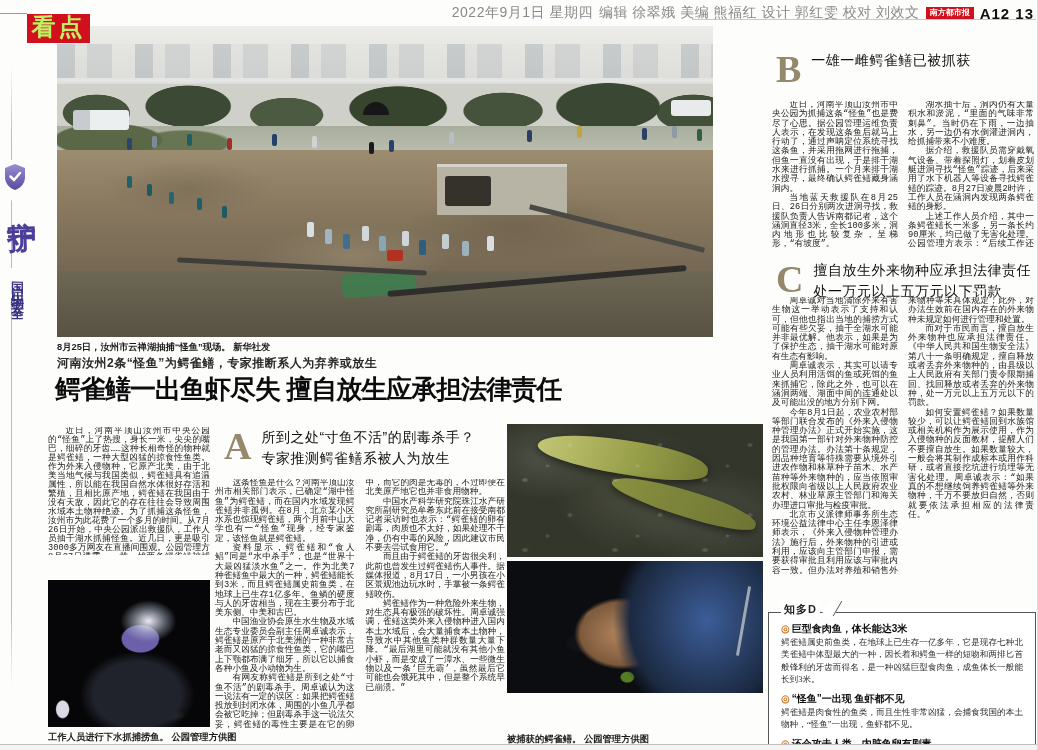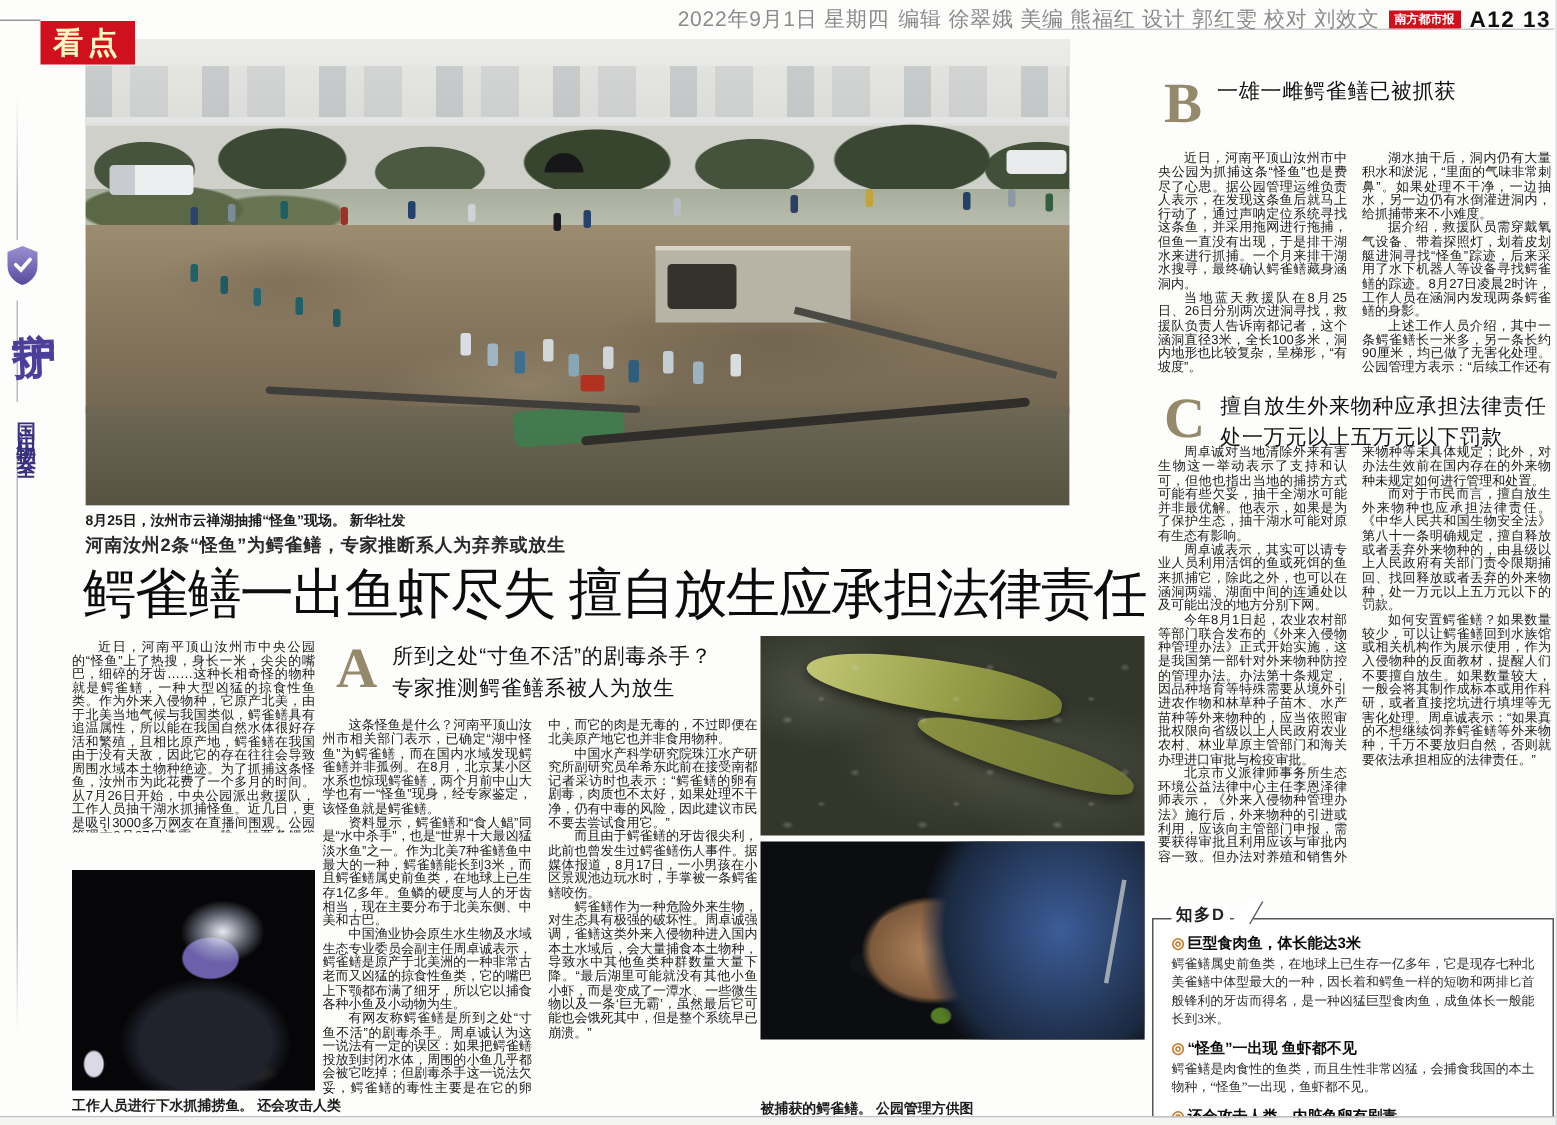--- a/index.html
+++ b/index.html
@@ -1,21 +1,21 @@
 <!DOCTYPE html>
 <html><head>
 <meta charset="utf-8">
 <style>
   html,body{margin:0;padding:0;background:#e9e9e9;}
   #page{position:relative;width:1038px;height:750px;background:#fdfdfc;overflow:hidden;
         font-family:"Liberation Sans",sans-serif;color:#111;}
   
   .kd-line{position:absolute;top:13px;left:0;width:27px;height:1px;background:#9a9a9a;}
-  .kandian{position:absolute;top:14px;left:27px;width:63px;height:29px;background:#d0101c;color:#fef9c3;
-           display:flex;align-items:center;justify-content:center;font-size:20px;font-weight:900;
+  .kandian{position:absolute;top:14px;left:27px;width:63px;height:29px;background:#d0101c;color:#bef264;
+           display:flex;align-items:flex-end;justify-content:center;font-size:24px;font-weight:900;
            letter-spacing:3px;z-index:6;}
   .mast-right{position:absolute;top:4px;right:4px;display:flex;align-items:center;gap:6px;z-index:6;}
   .mast-meta{font-size:14px;color:#8a8a8a;letter-spacing:.5px;}
   .mast-badge{background:#d0101c;color:#fff;font-size:8px;font-weight:bold;padding:1px 4px;line-height:1.2;}
   .mast-page{font-size:15px;font-weight:900;color:#101010;letter-spacing:1px;}
   .mast-rule{position:absolute;top:19px;left:692px;right:2px;height:1px;background:#c9c9c9;z-index:5;}
   
   .sidebar{position:absolute;left:0;top:0;width:47px;height:100%;z-index:4;}
   .side-rule{position:absolute;left:11px;top:62px;bottom:60px;width:1px;
              background:linear-gradient(#fff,#b9b9c9 12%,#b9b9c9 88%,#fff);}
@@ -70,24 +70,24 @@
   .ph-pump{left:330px;top:224px;width:16px;height:11px;background:#b23222;border-radius:2px;}
   .ph-tarp{left:285px;top:246px;width:74px;height:24px;background:#3f7c4e;border-radius:6px;
            transform:rotate(-4deg);opacity:.9;}
   .ph-pipe-a{left:120px;top:238px;width:250px;height:5px;background:#3f3e3a;border-radius:3px;transform:rotate(3deg);}
   .ph-pipe-b{left:330px;top:252px;width:300px;height:6px;background:#2f2e2a;border-radius:3px;transform:rotate(-5deg);}
   .ph-pipe-c{left:470px;top:200px;width:180px;height:5px;background:#4a4944;transform:rotate(14deg);}
   
   .cap{font-size:9.3px;font-weight:bold;color:#1c1c1c;}
   .main-cap{position:absolute;left:57px;top:341px;}
   .kicker{position:absolute;left:57px;top:355px;font-size:12px;font-weight:700;color:#2a2a2a;letter-spacing:.5px;}
-  .headline{position:absolute;left:55px;top:372px;width:710px;font-size:36px;font-weight:400;
+  .headline{position:absolute;left:55px;top:372px;width:710px;font-size:26px;font-weight:700;
             color:#0c0c0c;letter-spacing:-1px;white-space:nowrap;}
   
-  .bodytext p{margin:0;text-indent:2em;font-family:Liberation Sans, sans-serif;font-size:8.7px;
+  .bodytext p{margin:0;text-indent:2em;font-family:Liberation Mono, monospace;font-size:8.7px;
               line-height:9.3px;text-align:justify;color:#1a1a1a;}
   .intro{position:absolute;left:48px;top:427px;width:162px;height:128px;overflow:hidden;}
   .intro p{line-height:9px;}
   .sec-head{position:absolute;display:flex;gap:10px;align-items:flex-start;}
   .sec-letter{font-family:"Liberation Serif",serif;font-size:38px;line-height:38px;font-weight:bold;color:#94896a;}
   .sec-titles{font-size:14px;font-weight:400;color:#101010;line-height:1.5;letter-spacing:.5px;}
   .secA-head{left:224px;top:427px;}
   .secA-body{position:absolute;left:215px;top:479px;width:290px;height:266px;
              column-count:2;column-gap:11px;column-fill:auto;overflow:hidden;}
   .secB-head{left:776px;top:50px;}
@@ -233,32 +233,32 @@
     <div class="fish1"></div>
     <div class="fish2"></div>
     <div class="fish-tex"></div>
   </div>
   <div class="photo-hands">
     <div class="hand-streak"></div>
   </div>
   <div class="cap mid-cap">被捕获的鳄雀鳝。 公园管理方供图</div>
 
   <div class="photo-night"></div>
-  <div class="cap left-cap">工作人员进行下水抓捕捞鱼。 还会攻击人类</div>
+  <div class="cap left-cap">工作人员进行下水抓捕捞鱼。 公园管理方供图</div>
 
   <div class="sec-head secB-head">
     <span class="sec-letter">B</span>
     <span class="sec-titles">
       <div>一雄一雌鳄雀鳝已被抓获</div>
     </span>
   </div>
   <div class="secB-body bodytext">
       <p>近日，河南平顶山汝州市中央公园为抓捕这条“怪鱼”也是费尽了心思。据公园管理运维负责人表示，在发现这条鱼后就马上行动了，通过声呐定位系统寻找这条鱼，并采用拖网进行拖捕，但鱼一直没有出现，于是排干湖水来进行抓捕。一个月来排干湖水搜寻，最终确认鳄雀鳝藏身涵洞内。</p>
       <p>当地蓝天救援队在8月25日、26日分别两次进洞寻找，救援队负责人告诉南都记者，这个涵洞直径3米，全长100多米，洞内地形也比较复杂，呈梯形，“有坡度”。</p>
-      <p>湖水抽干后，洞内仍有大量积水和淤泥，“里面的气味非常刺鼻”。如果处理不干净，一边抽水，另一边仍有水倒灌进洞内，给抓捕带来不小难度。</p>
+      <p>湖水抽干后，洞内仍有大量积水和淤泥，“里面的气味非常刺鼻”。当时仍在下雨，一边抽水，另一边仍有水倒灌进洞内，给抓捕带来不小难度。</p>
       <p>据介绍，救援队员需穿戴氧气设备、带着探照灯，划着皮划艇进洞寻找“怪鱼”踪迹，后来采用了水下机器人等设备寻找鳄雀鳝的踪迹。8月27日凌晨2时许，工作人员在涵洞内发现两条鳄雀鳝的身影。</p>
       <p>上述工作人员介绍，其中一条鳄雀鳝长一米多，另一条长约90厘米，均已做了无害化处理。公园管理方表示：“后续工作还有很多，还要进行消毒、蓄水，恢复现场后会对外开放。”</p>
     </div>
 
   <div class="sec-head secC-head">
     <span class="sec-letter">C</span>
     <span class="sec-titles">
       <div>擅自放生外来物种应承担法律责任</div>
       <div>处一万元以上五万元以下罚款</div>
     </span>

